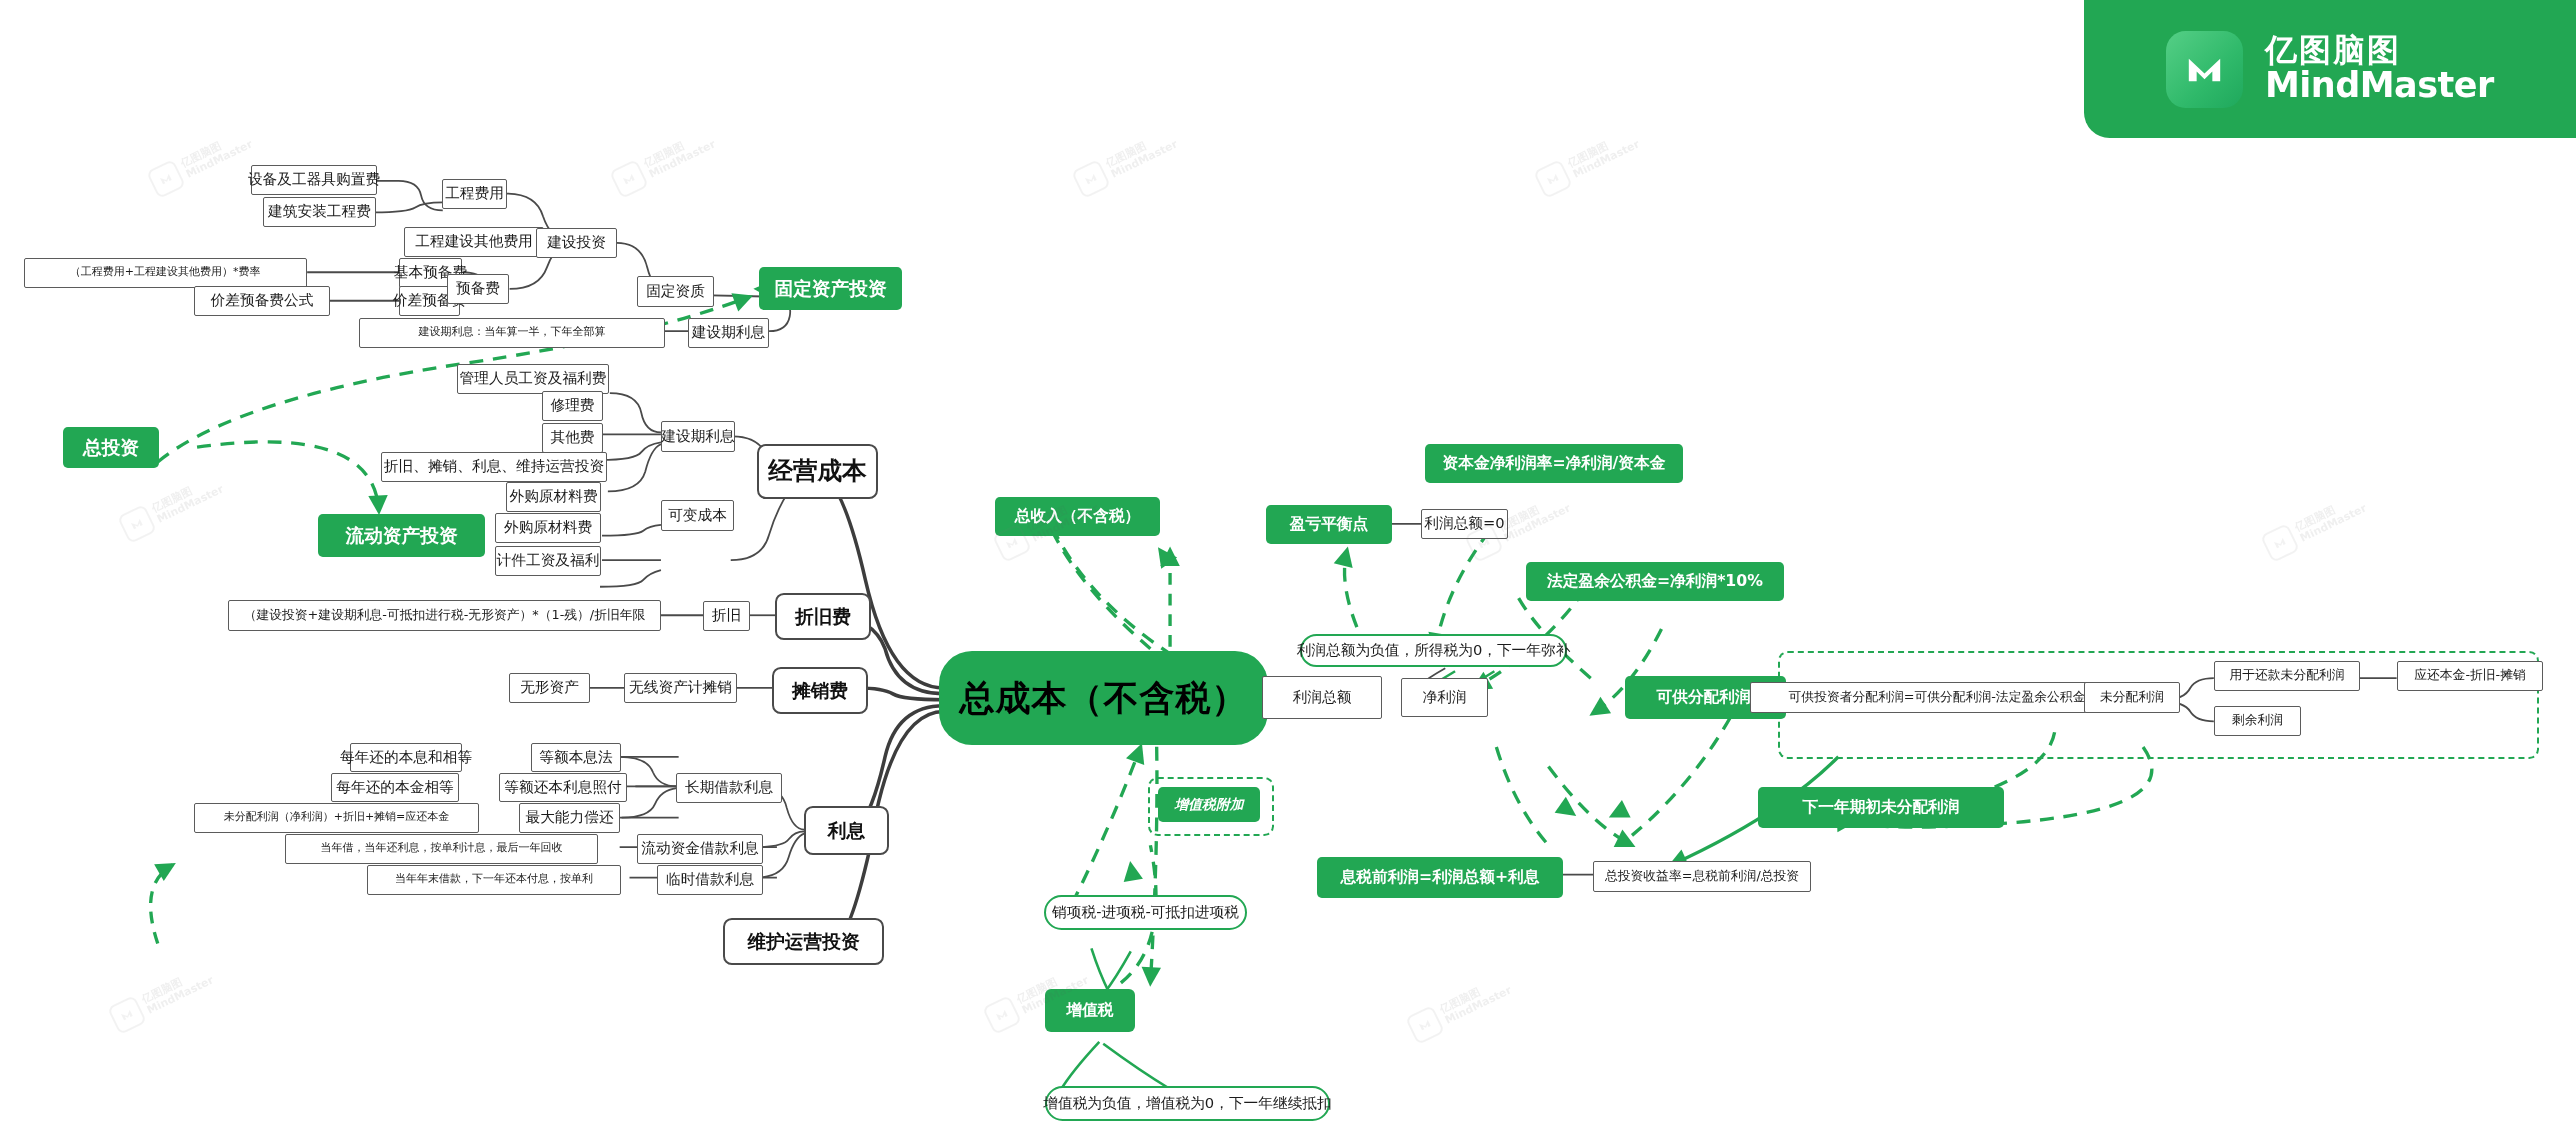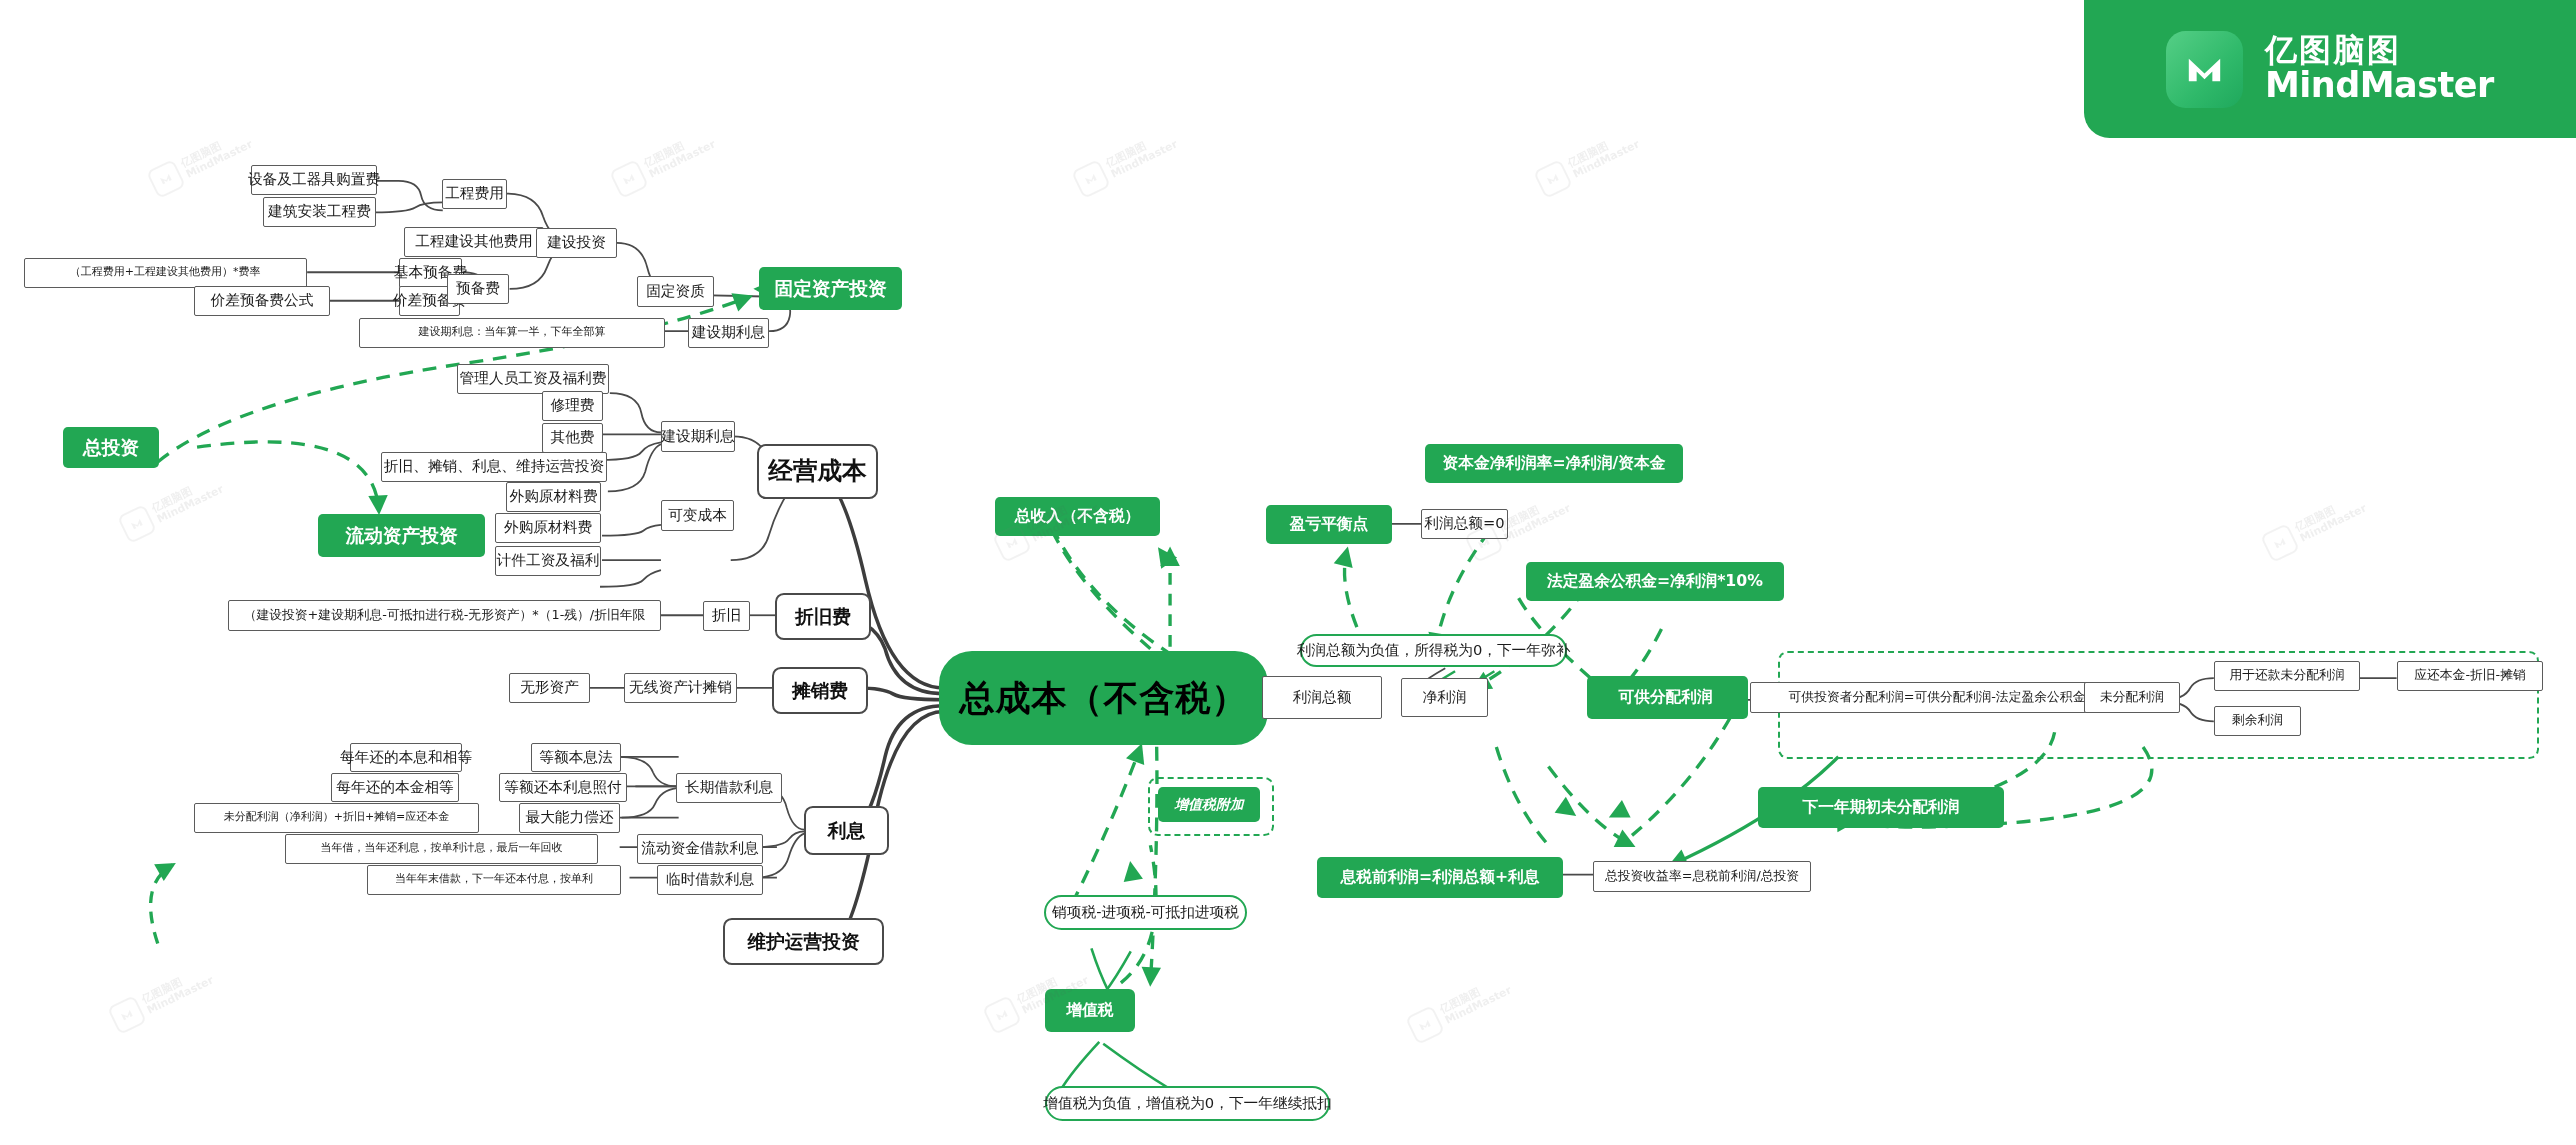--- a/index.html
+++ b/index.html
@@ -307,21 +307,21 @@
 
   <div class="node plain" style="left:1262px;top:676px;width:120px;height:43px;">利润总额</div>
   <div class="node plain" style="left:1401px;top:678px;width:87px;height:39px;">净利润</div>
   <div class="node greenpill" style="left:1300px;top:634px;width:267px;height:33px;">利润总额为负值，所得税为0，下一年弥补</div>
 
   <div class="node green sm" style="left:1425px;top:444px;width:258px;height:39px;">资本金净利润率=净利润/资本金</div>
   <div class="node green sm" style="left:1266px;top:505px;width:126px;height:39px;">盈亏平衡点</div>
   <div class="node plain" style="left:1421px;top:509px;width:87px;height:29.5px;">利润总额=0</div>
   <div class="node green sm" style="left:1526px;top:562px;width:258px;height:39px;">法定盈余公积金=净利润*10%</div>
 
-  <div class="node green sm" style="left:1587px;top:676px;width:161px;height:43px;padding-left:8px;">可供分配利润</div>
+  <div class="node green sm" style="left:1625px;top:676px;width:161px;height:43px;padding-left:8px;">可供分配利润</div>
   <div class="node plain tiny" style="left:1750px;top:682px;width:374px;height:31px;">可供投资者分配利润=可供分配利润-法定盈余公积金</div>
   <div class="node plain tiny" style="left:2084px;top:682px;width:96px;height:31px;">未分配利润</div>
   <div class="node plain tiny" style="left:2214px;top:661px;width:146px;height:29.5px;">用于还款未分配利润</div>
   <div class="node plain tiny" style="left:2397px;top:661px;width:146px;height:29.5px;">应还本金-折旧-摊销</div>
   <div class="node plain tiny" style="left:2214px;top:706px;width:87px;height:29.5px;">剩余利润</div>
 
   <div class="node green sm" style="left:1758px;top:787px;width:246px;height:41px;">下一年期初未分配利润</div>
   <div class="node green sm" style="left:1317px;top:857px;width:246px;height:41px;">息税前利润=利润总额+利息</div>
   <div class="node plain tiny" style="left:1593px;top:861px;width:218px;height:31px;">总投资收益率=息税前利润/总投资</div>
 

